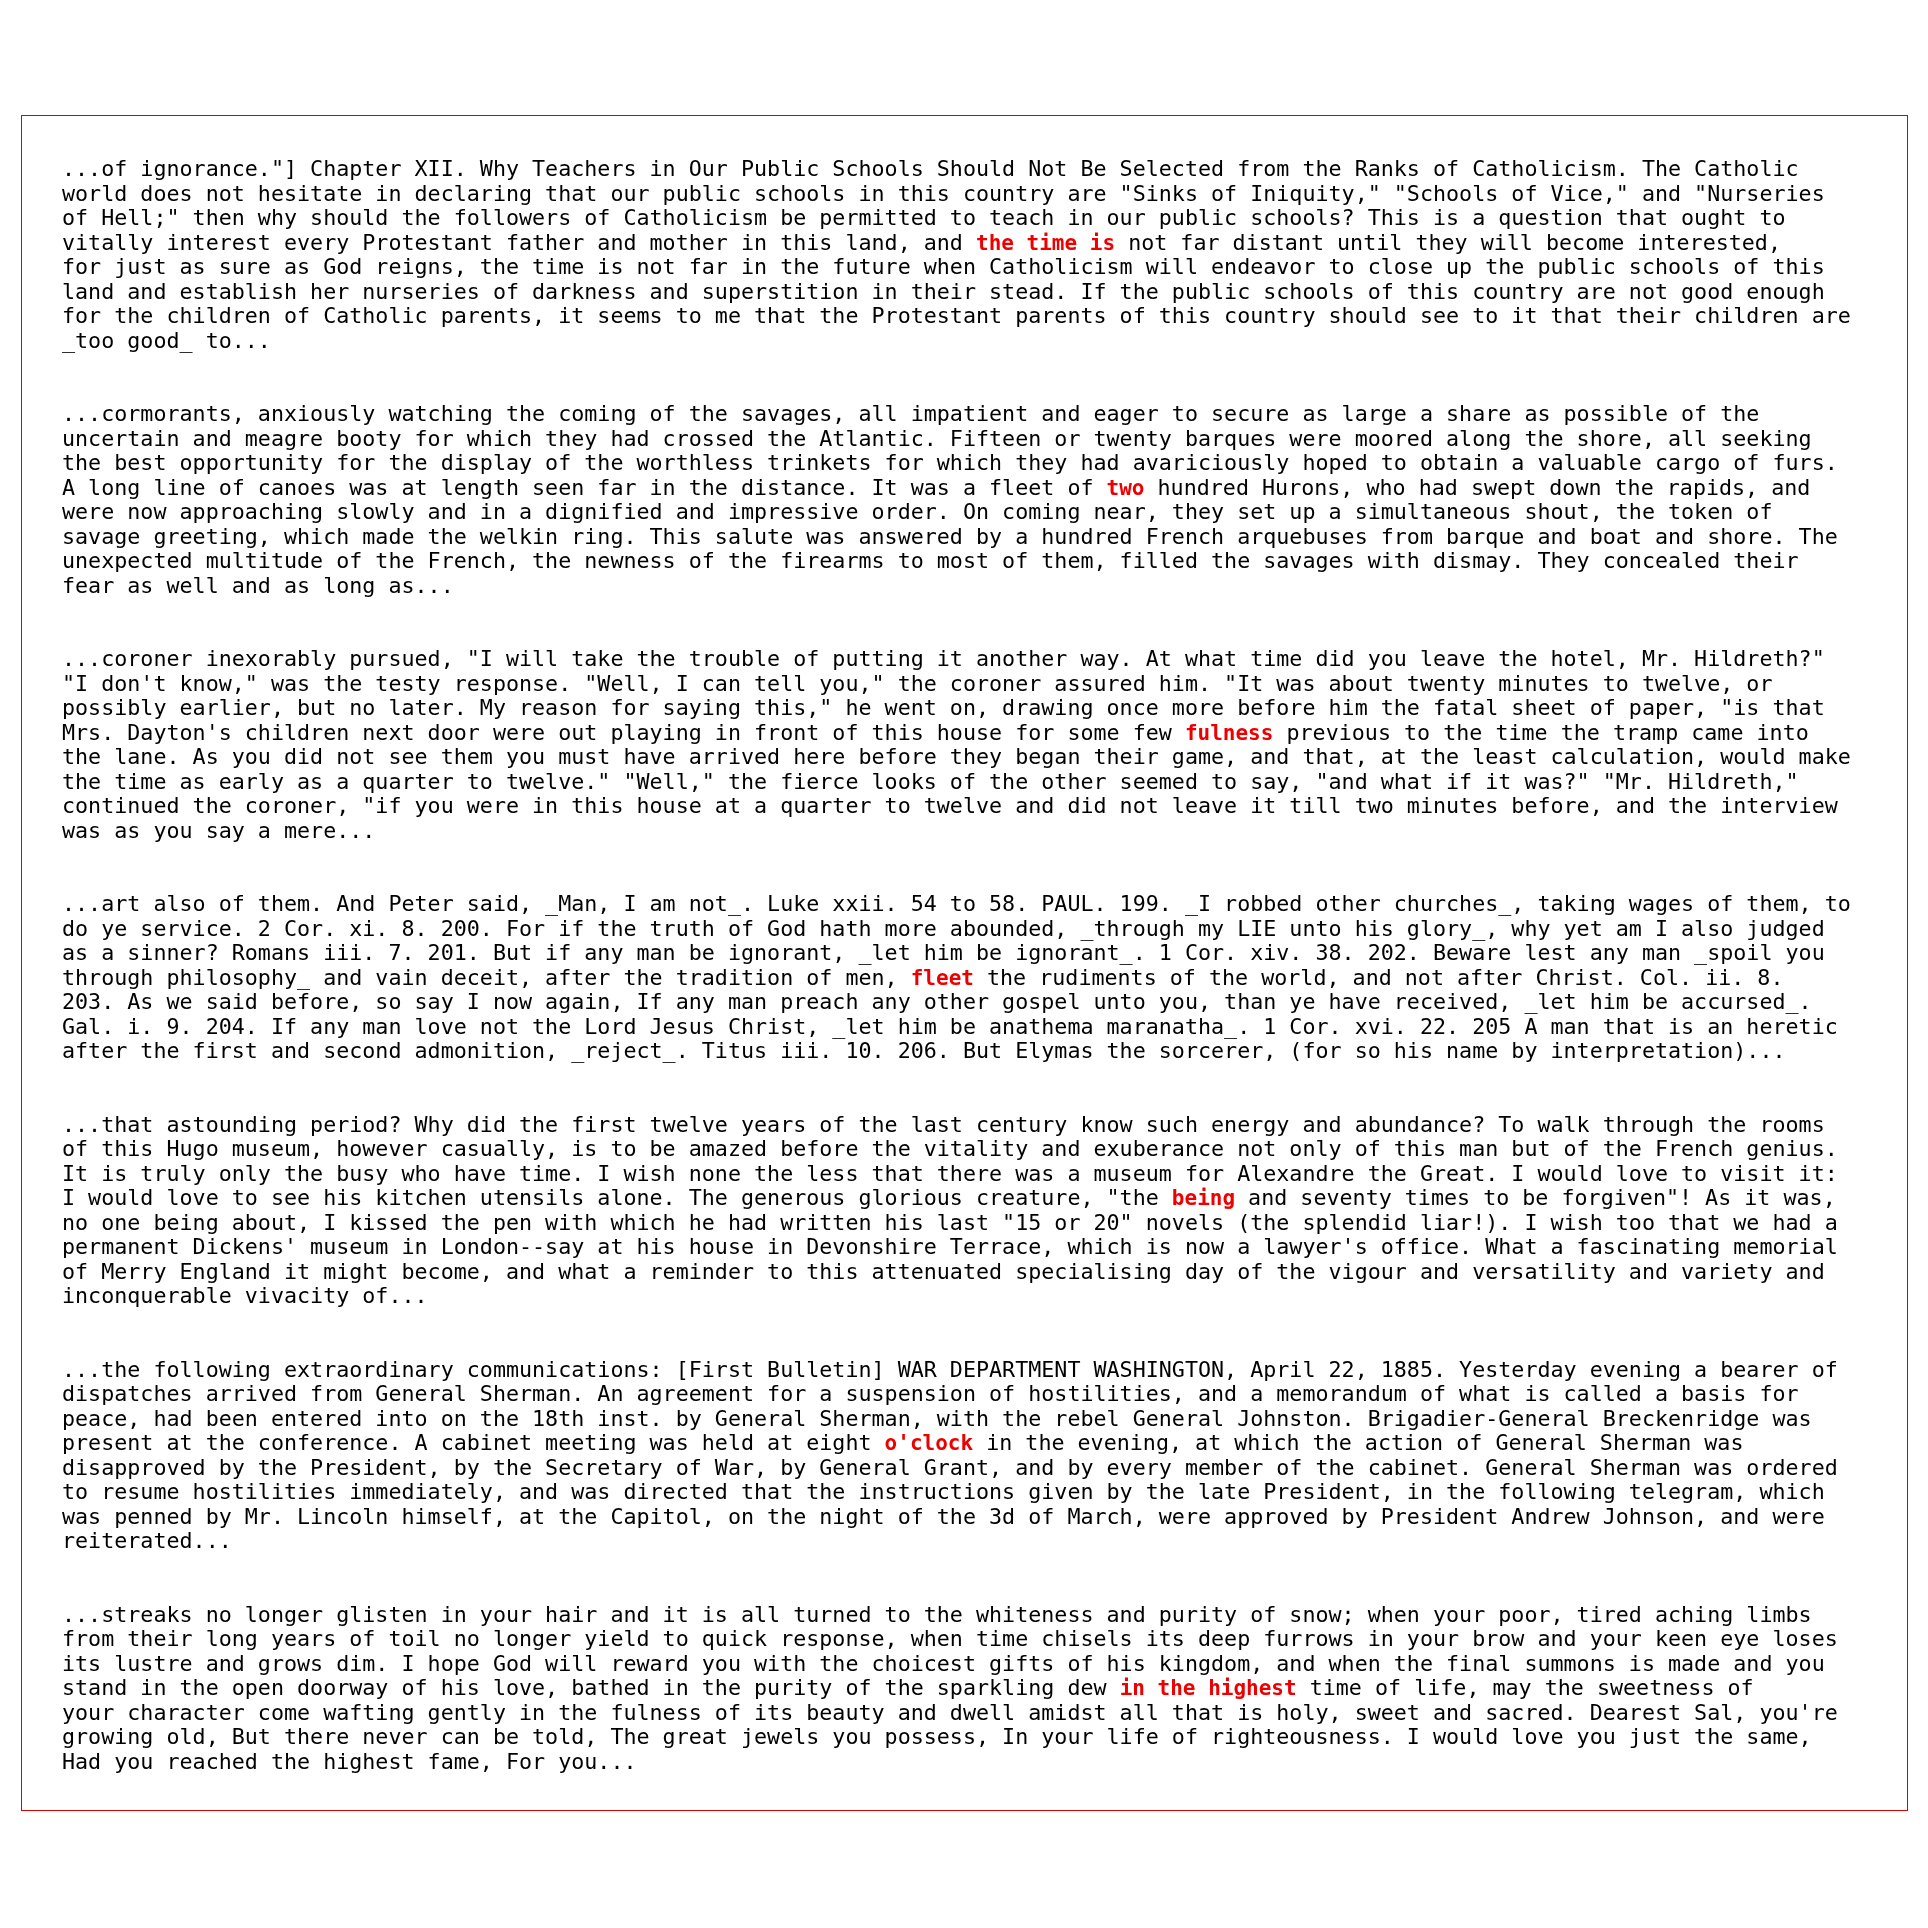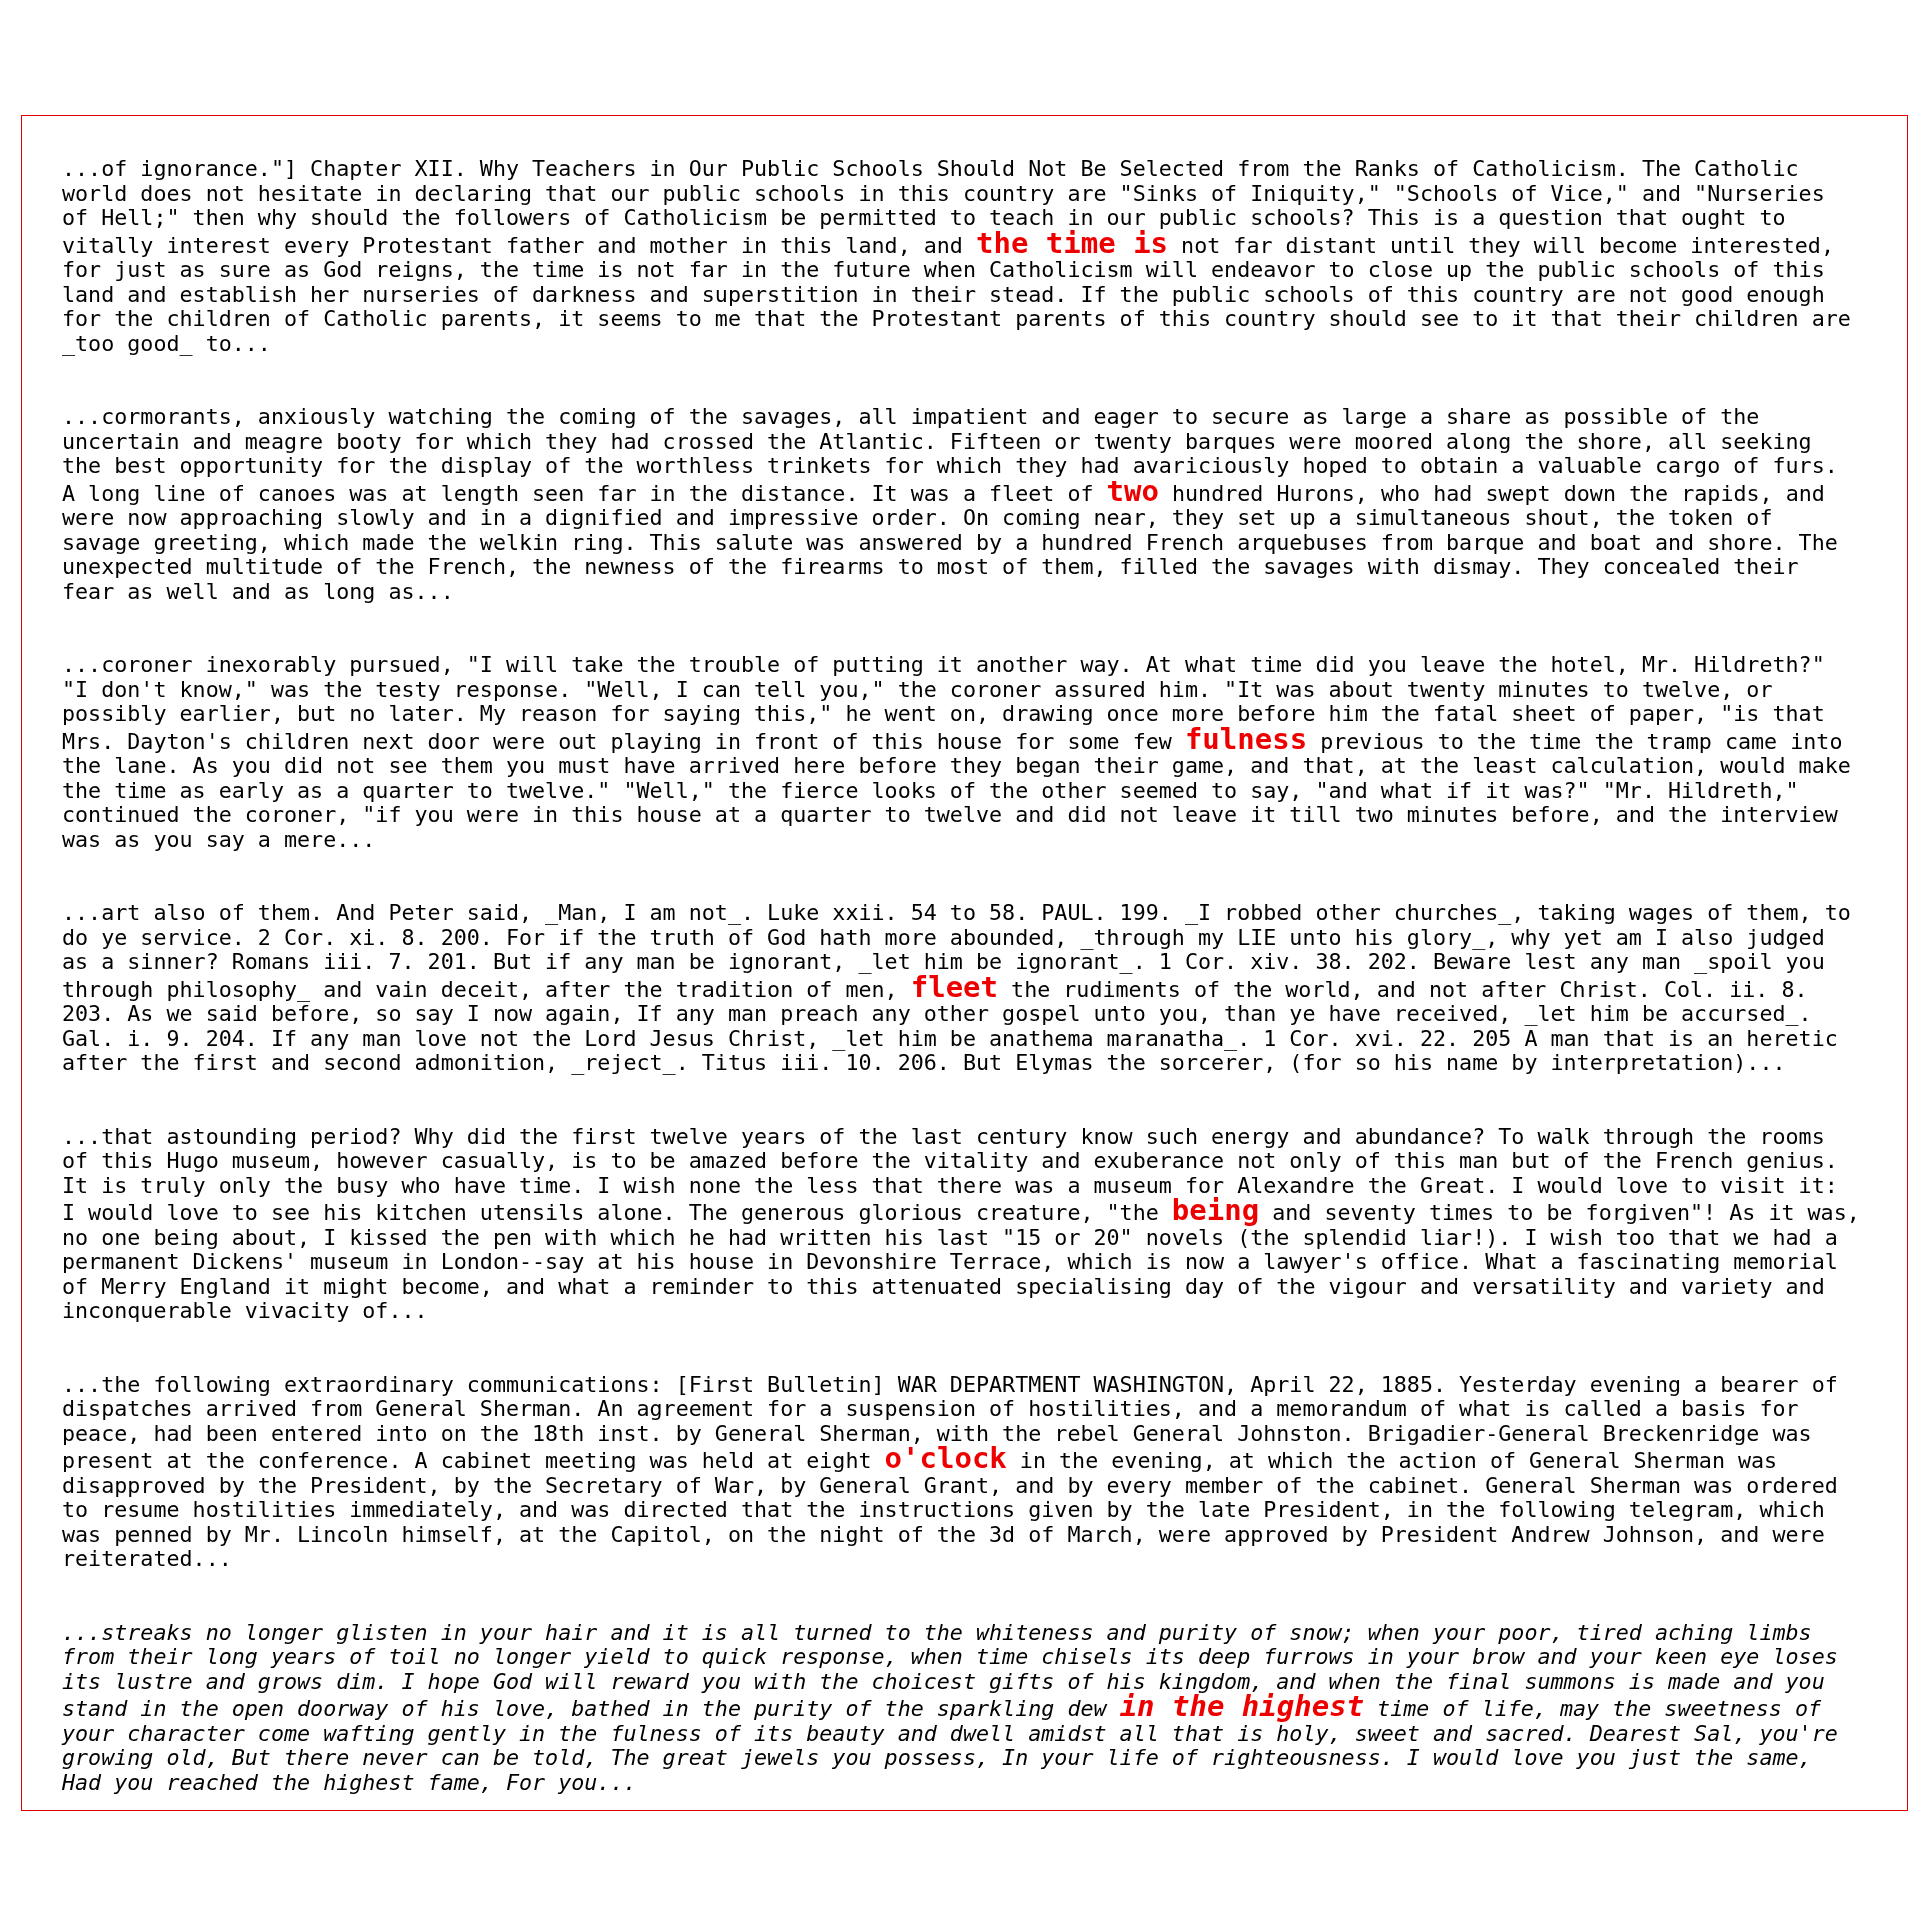--- a/index.html
+++ b/index.html
@@ -28,29 +28,28 @@
   }
   .para {
     margin: 0 0 49px 0;
     font-size: 21.7px;
     line-height: 24.5px;
     white-space: pre-wrap;
     word-break: normal;
   }
   .para:last-child {
     margin-bottom: 0;
-    font-style: italic;
   }
   .seg {
     color: #000000;
   }
   .hl {
     color: var(--hl-color, #ee0000);
     font-weight: bold;
-    font-size: 29px;
+    font-size: 21px;
     line-height: 24.5px;
   }
 </style>
 </head>
 <body style="background: rgb(255, 255, 255);">
 
 <div class="doc-frame">
   <div>
       <p class="para"><span class="seg">...of ignorance."] Chapter XII. Why Teachers in Our Public Schools Should Not Be Selected from the Ranks of Catholicism. The Catholic
 world does not hesitate in declaring that our public schools in this country are "Sinks of Iniquity," "Schools of Vice," and "Nurseries

